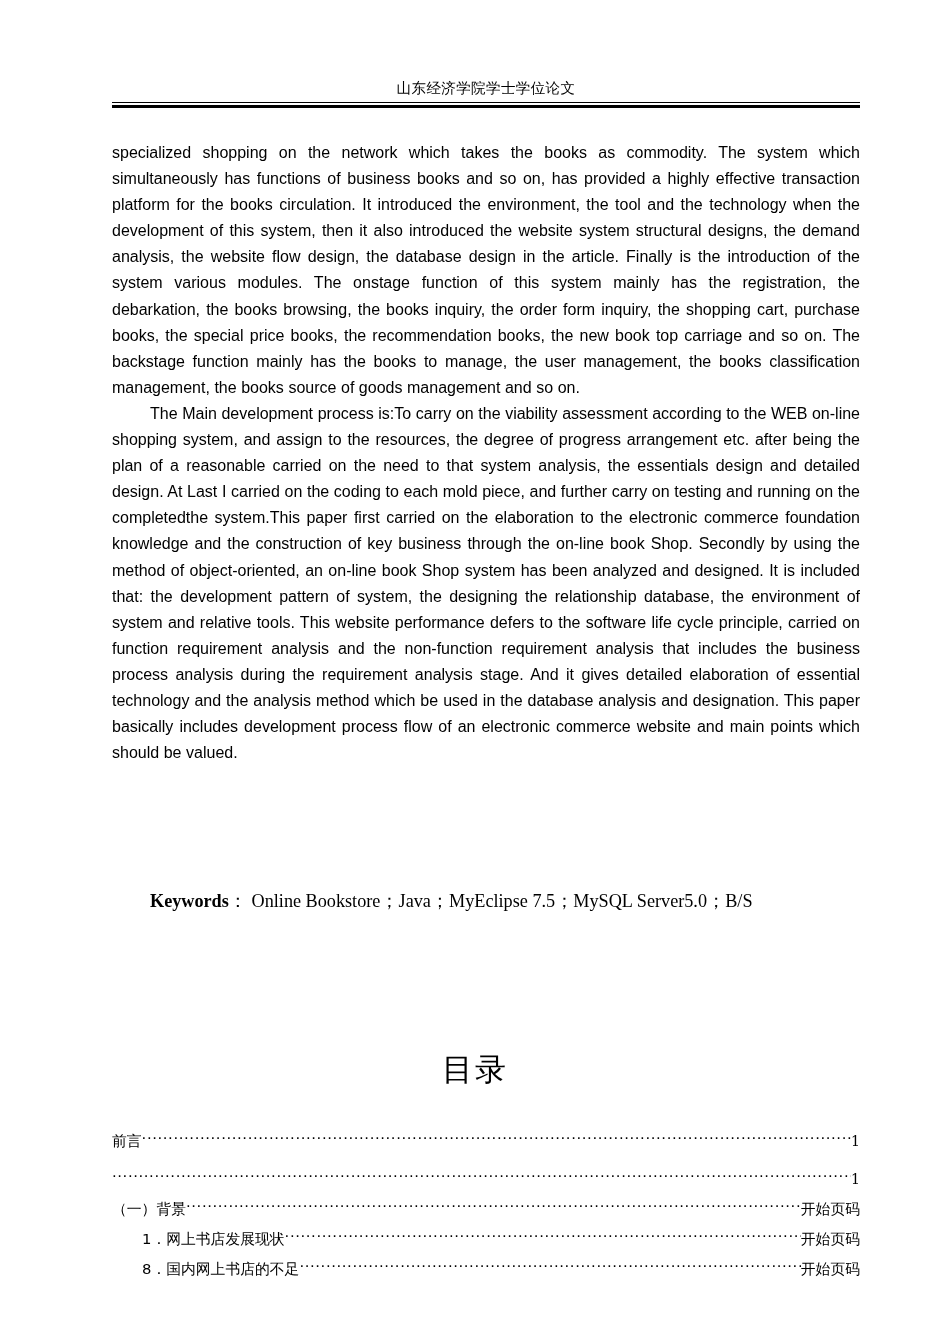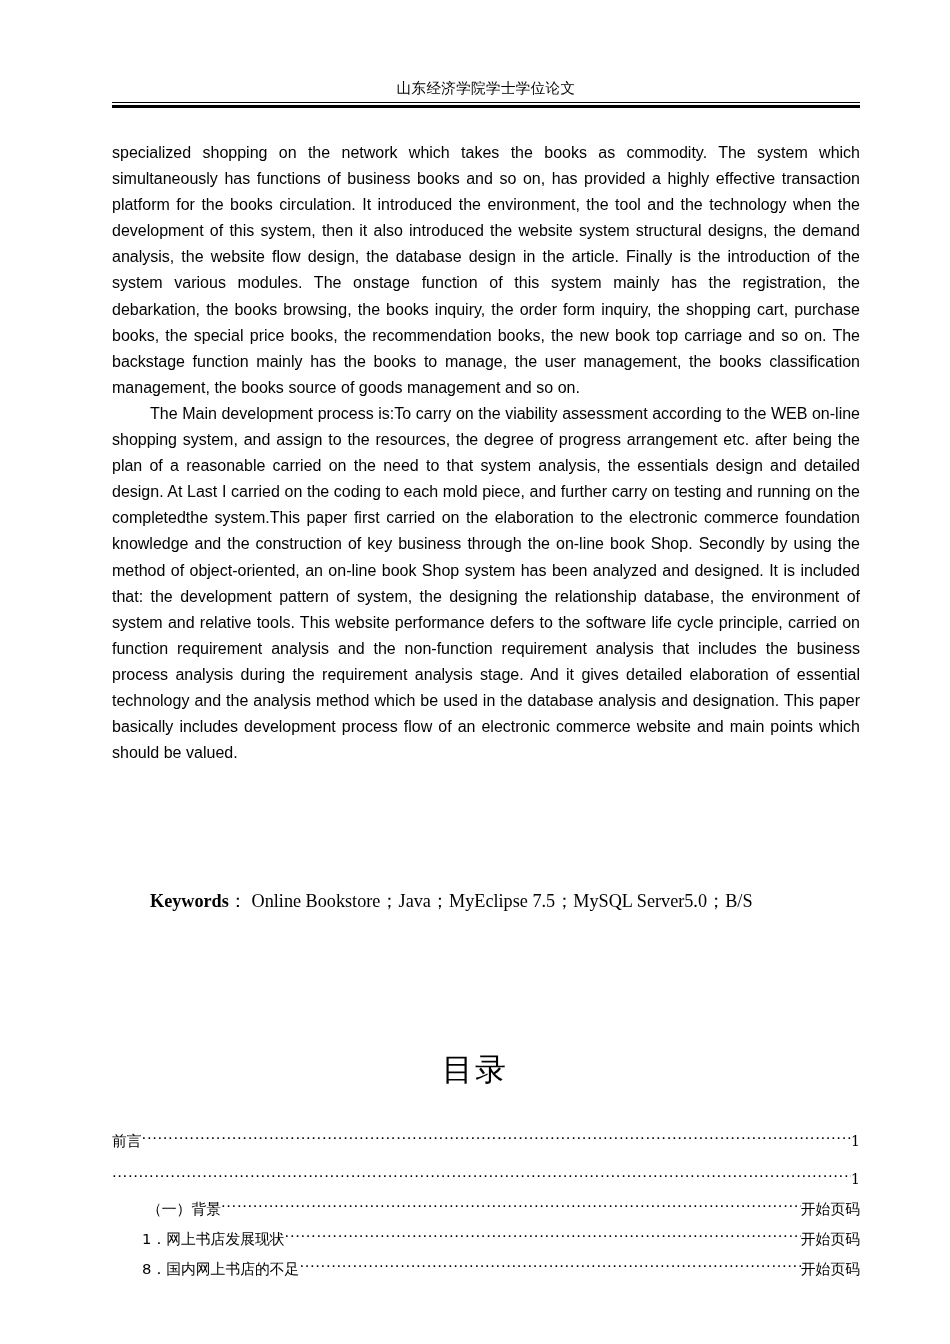--- a/index.html
+++ b/index.html
@@ -142,21 +142,21 @@
   }
   .toc-row .toc-page {
     flex: 0 0 auto;
     padding-left: 0px;
   }
   .toc-row .toc-page.numeric {
     font-family: "DejaVu Serif", "Liberation Serif", serif;
     font-size: 14px;
   }
   .lvl-1 { margin-left: 0px; margin-top: 8px; }
-  .lvl-2 { margin-left: 35px; }
+  .lvl-2 { }
   .lvl-3 { margin-left: 30px; }
 </style>
 </head>
 <body>
 
 <div class="page">
 
   <div class="header-zone">
     <div class="header-title">山东经济学院学士学位论文</div>
     <div class="header-rules">

